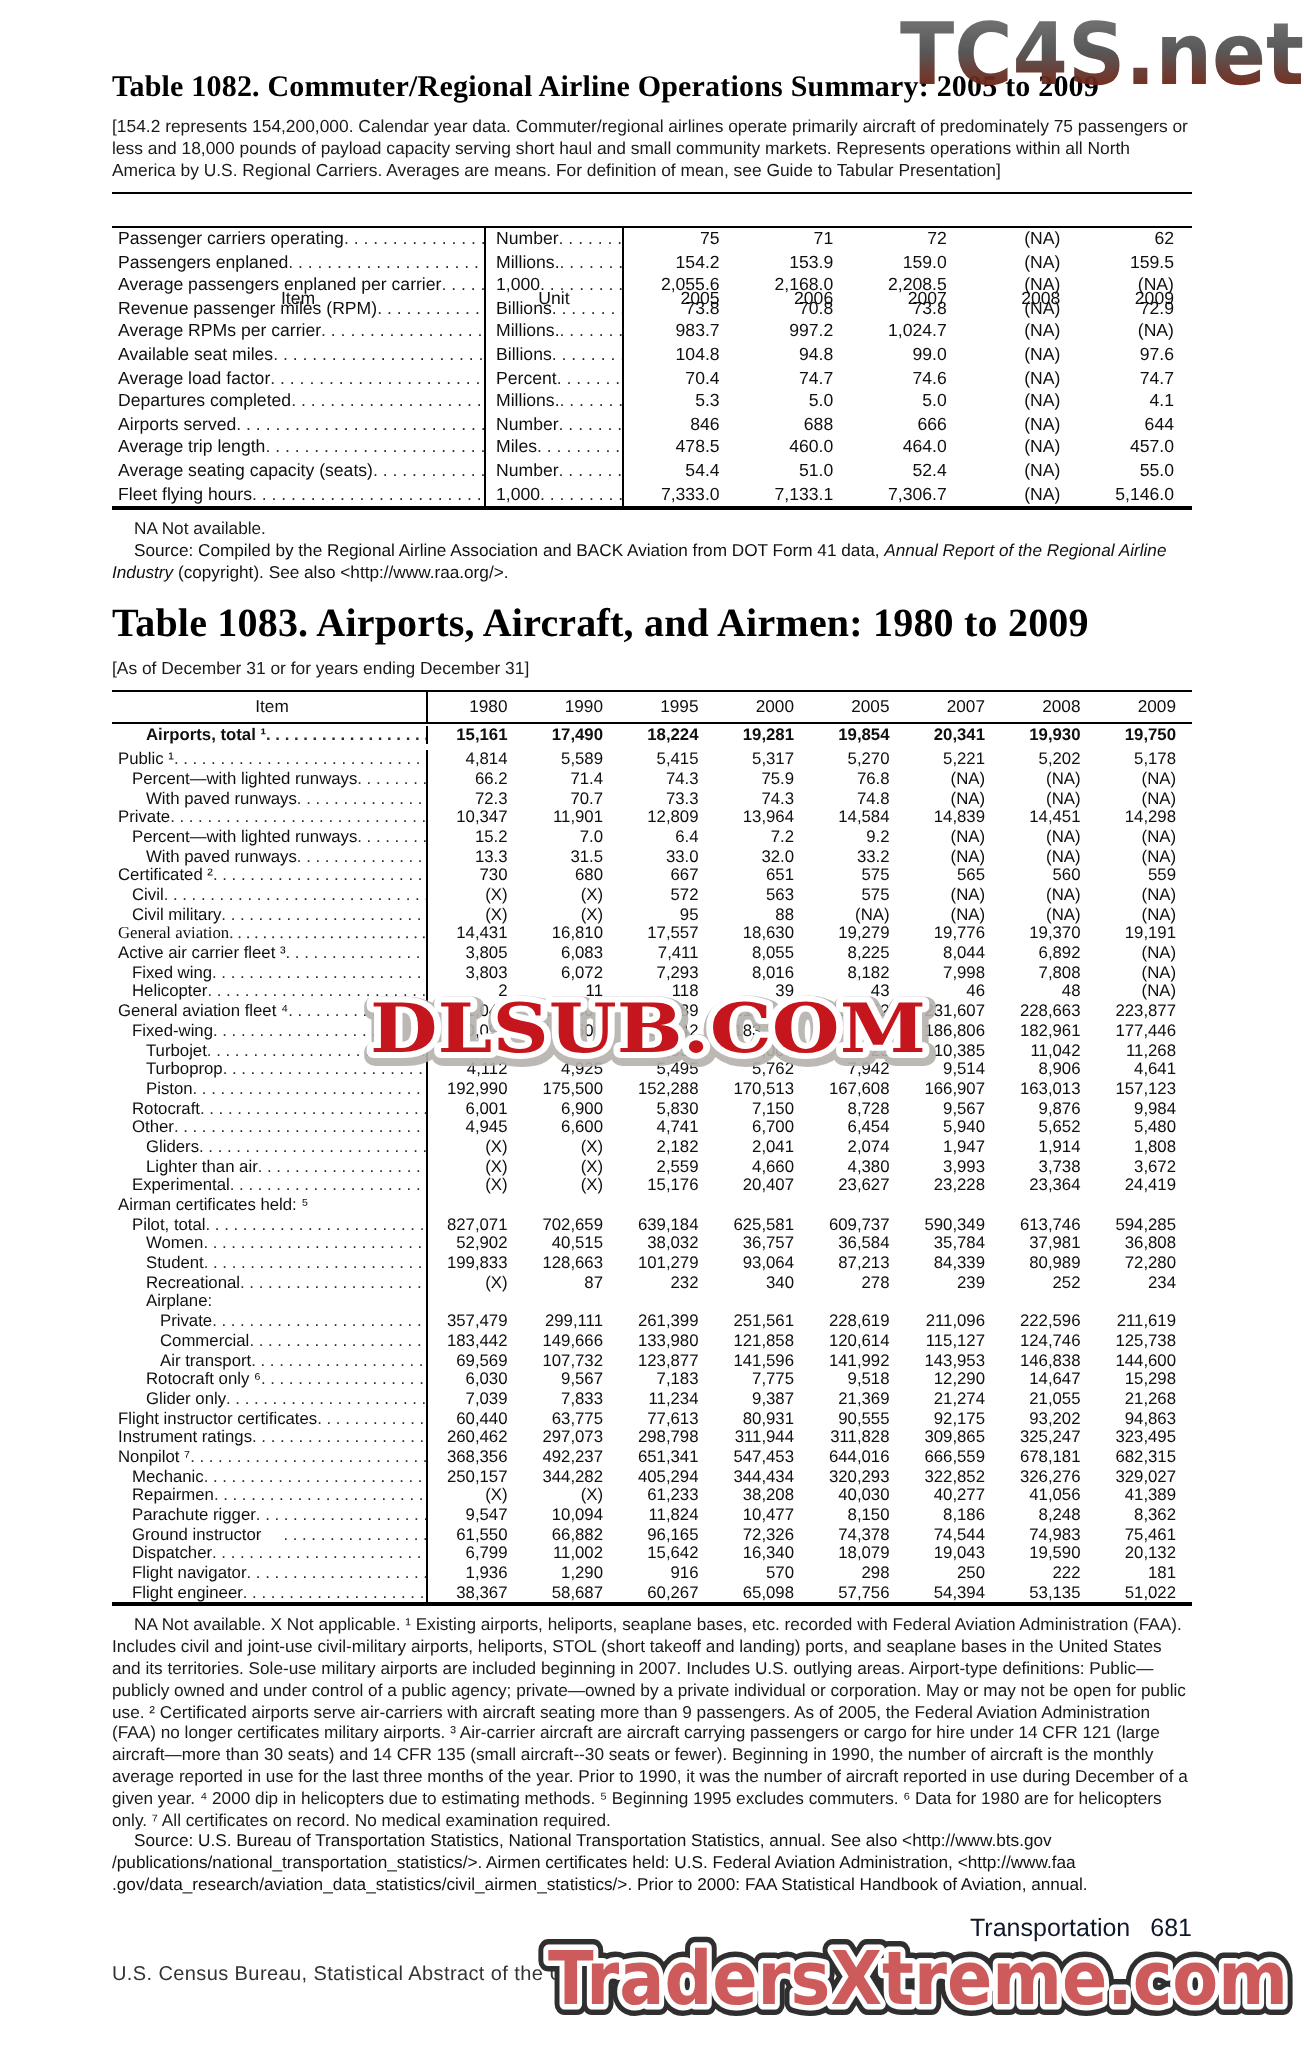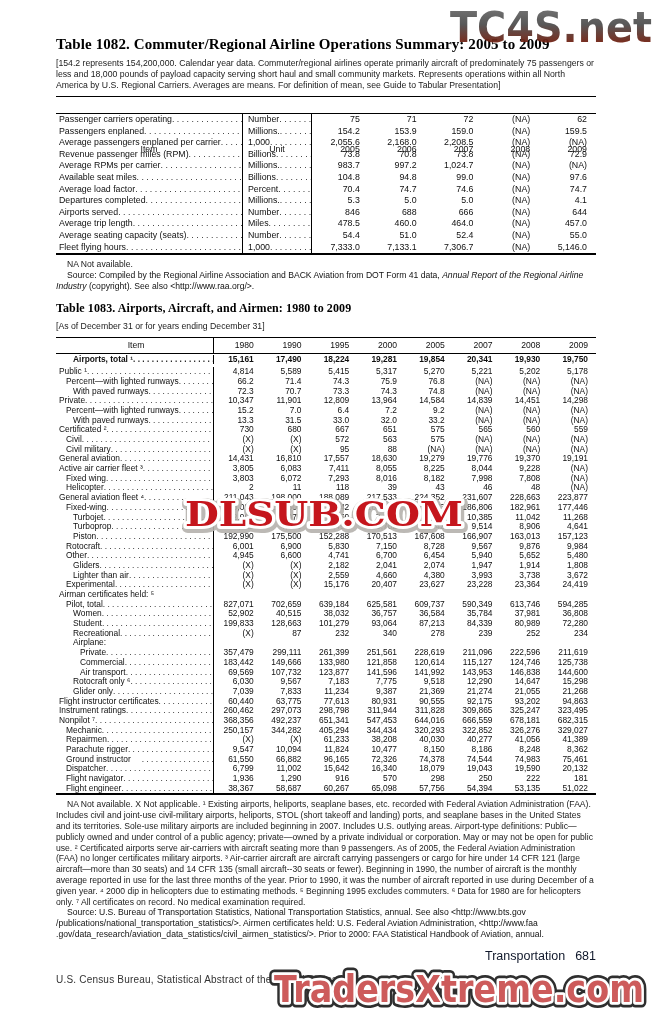--- a/index.html
+++ b/index.html
@@ -4,21 +4,21 @@
 <style>
   html,body{margin:0;padding:0;background:#ffffff;}
   body{width:652px;height:1024px;position:relative;overflow:hidden;
        font-family:"Liberation Sans",sans-serif;color:#111;}
   .page{position:absolute;inset:0;background:#fff;}
   .content{position:absolute;left:56px;top:0;width:540px;}
 
   .tbl-title{font-family:"Liberation Serif",serif;font-weight:bold;
              font-size:15px;letter-spacing:.1px;color:#000;margin:0 0 5px 0;}
   .t82-title{margin-top:36px;}
-  .t83-title{margin-top:9px;font-size:12px;}
+  .t83-title{margin-top:9px;font-size:20px;}
   .bracket-note{font-size:8.7px;line-height:11px;color:#1a1a1a;margin:0 0 5px 0;}
 
   
   .t{border-top:1px solid #000;border-bottom:2px solid #000;color:#0f0f0f;}
   .tr{display:flex;align-items:baseline;}
   .thead{border-bottom:1.6px solid #000;font-size:8.8px;}
   .td{box-sizing:border-box;}
   .item{display:flex;border-right:1px solid #000;overflow:hidden;}
   .lbl{white-space:nowrap;}
   .dots{flex:1;overflow:hidden;white-space:nowrap;color:#2a2a2a;}
@@ -409,21 +409,21 @@
           <div class="td num">(X)</div>
           <div class="td num">(X)</div>
           <div class="td num">95</div>
           <div class="td num">88</div>
           <div class="td num">(NA)</div>
           <div class="td num">(NA)</div>
           <div class="td num">(NA)</div>
           <div class="td num">(NA)</div>
         </div>
         <div class="tr">
-          <div class="td item" style="padding-left: 3px;">
+          <div class="td item" style="padding-left: 3px; font-family: Liberation Serif, serif;">
             <div class="lbl">General aviation</div>
             <div class="dots"></div>
           </div>
           <div class="td num">14,431</div>
           <div class="td num">16,810</div>
           <div class="td num">17,557</div>
           <div class="td num">18,630</div>
           <div class="td num">19,279</div>
           <div class="td num">19,776</div>
           <div class="td num">19,370</div>
@@ -433,21 +433,21 @@
           <div class="td item" style="padding-left: 3px;">
             <div class="lbl">Active air carrier fleet ³</div>
             <div class="dots"></div>
           </div>
           <div class="td num">3,805</div>
           <div class="td num">6,083</div>
           <div class="td num">7,411</div>
           <div class="td num">8,055</div>
           <div class="td num">8,225</div>
           <div class="td num">8,044</div>
-          <div class="td num">9,228</div>
+          <div class="td num">6,892</div>
           <div class="td num">(NA)</div>
         </div>
         <div class="tr">
           <div class="td item" style="padding-left: 10px;">
             <div class="lbl">Fixed wing</div>
             <div class="dots"></div>
           </div>
           <div class="td num">3,803</div>
           <div class="td num">6,072</div>
           <div class="td num">7,293</div>

